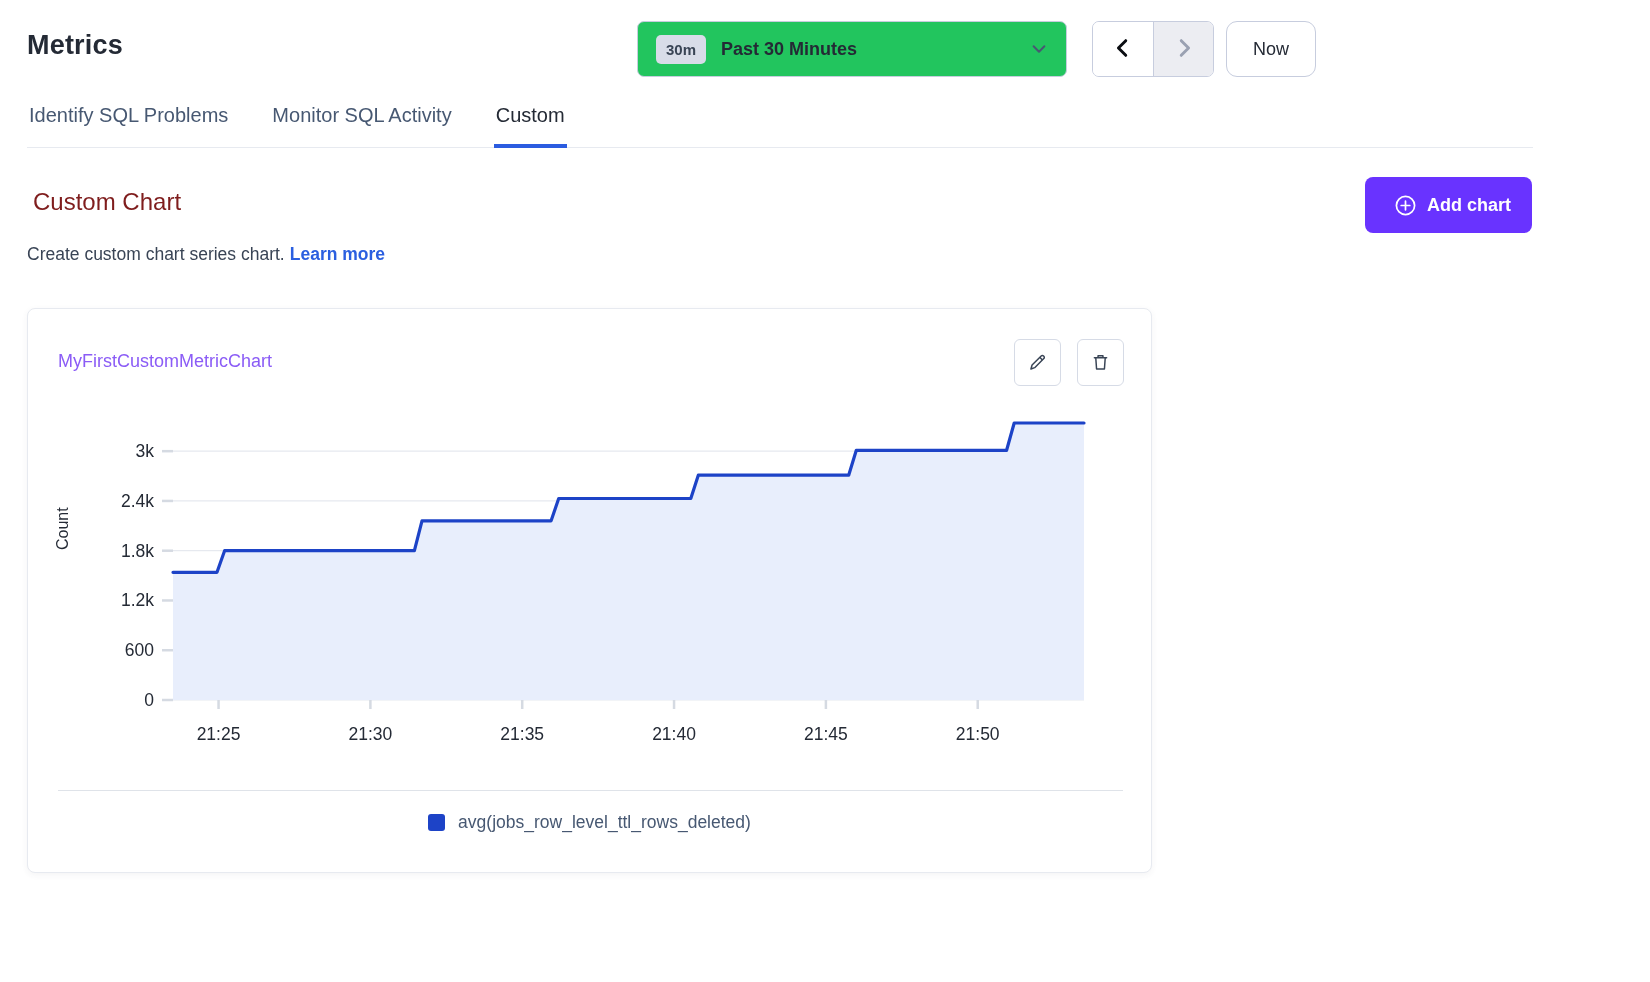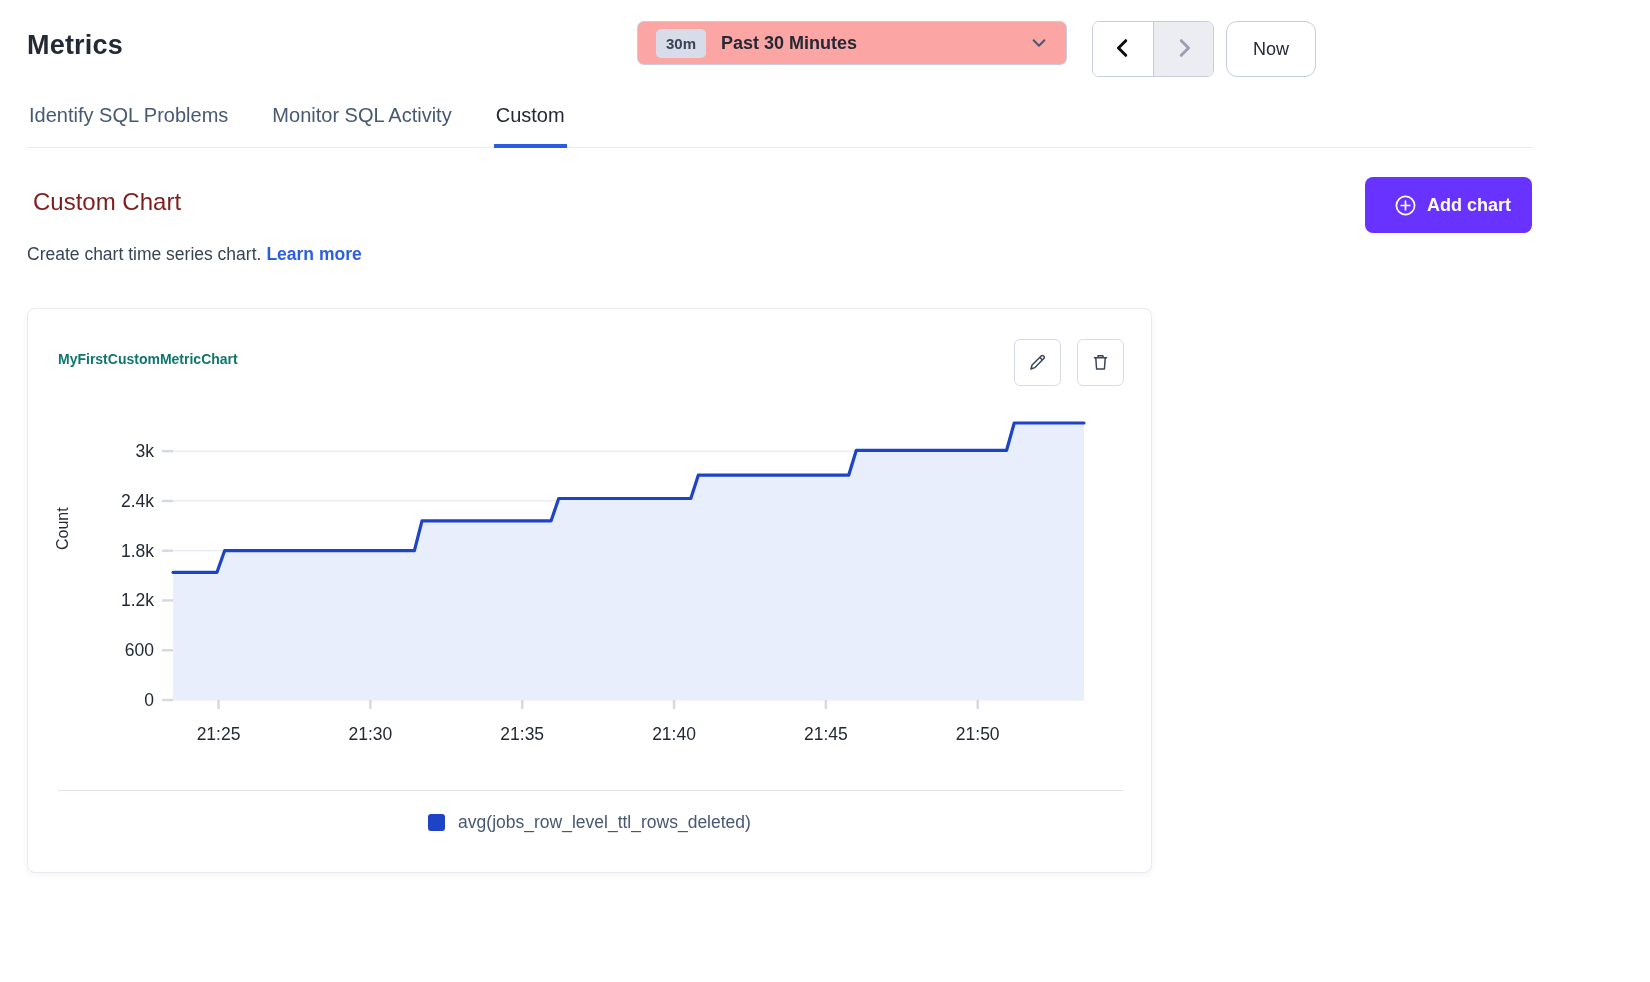--- a/index.html
+++ b/index.html
@@ -3,22 +3,22 @@
 <meta charset="utf-8">
 <style>
   * { margin:0; padding:0; box-sizing:border-box; }
   html,body { width:1650px; height:982px; background:#ffffff;
     font-family:"Liberation Sans", sans-serif; color:#242a35; overflow:hidden; }
   .page { position:relative; width:1650px; height:982px; }
 
   
   .page-title { position:absolute; left:27px; top:30px; font-size:27px; font-weight:700; color:#242a35; letter-spacing:.2px; }
 
-  .time-selector { position:absolute; left:637px; top:21px; width:430px; height:44px;
-    background:#fca5a5; border:1px solid #c7cdde; border-radius:7px; display:flex; align-items:center;
+  .time-selector { position:absolute; left:637px; top:21px; width:430px; height:56px;
+    background:#22c55e; border:1px solid #c7cdde; border-radius:7px; display:flex; align-items:center;
     padding:0 18px; cursor:pointer; }
   .ts-badge { background:#d8dce8; color:#394455; font-size:15px; font-weight:700;
     padding:6px 10px; border-radius:5px; margin-right:15px; }
   .ts-label { font-size:18px; font-weight:600; color:#242a35; }
   .ts-chev { margin-left:auto; display:flex; align-items:center; }
 
   .nav-group { position:absolute; left:1092px; top:21px; height:56px; display:flex;
     border:1px solid #c7cdde; border-radius:7px; overflow:hidden; background:#fff; }
   .nav-btn { width:60px; height:100%; background:#fff; border:none; display:flex;
     align-items:center; justify-content:center; cursor:pointer; }
@@ -42,21 +42,21 @@
   .add-btn { position:absolute; left:1365px; top:177px; width:167px; height:56px; background:#6933ff;
     border:none; border-radius:8px; color:#fff; font-size:18px; font-weight:600;
     font-family:"Liberation Sans", sans-serif; display:flex; align-items:center; justify-content:center;
     gap:10px; cursor:pointer;padding-left:8px; }
 
   
   .card { position:absolute; left:27px; top:308px; width:1125px; height:565px; background:#fff;
     border:1px solid #e7eaf0; border-radius:8px; box-shadow:0 2px 6px rgba(60,70,90,.06); }
   .card-header { display:flex; justify-content:space-between; align-items:flex-start;
     padding:30px 27px 0 30px; }
-  .card-title { font-size:14px; font-weight:700; color:#0f766e; padding-top:12px; }
+  .card-title { font-size:18px; font-weight:400; color:#8b5cf6; padding-top:12px; }
   .card-actions { display:flex; gap:16px; }
   .icon-btn { width:47px; height:47px; background:#fff; border:1px solid #d6dbe6; border-radius:6px;
     display:flex; align-items:center; justify-content:center; cursor:pointer; }
 
   .chart-wrap { position:relative; margin-top:12px; height:382px; }
   .count-label { position:absolute; left:26px; top:152px; font-size:16px; color:#242a35;
     transform:rotate(-90deg); transform-origin:left top; }
   .chart-svg { position:absolute; left:50px; top:0; }
   .chart-svg text { font-family:"Liberation Sans", sans-serif; }
 
@@ -102,21 +102,21 @@
   <button class="now-btn">Now</button>
 
   <nav class="tabs">
     <span class="tab">Identify SQL Problems</span>
     <span class="tab">Monitor SQL Activity</span>
     <span class="tab active">Custom</span>
   </nav>
 
   <h2 class="section-title">Custom Chart</h2>
   <p class="subtitle">
-    <span>Create chart time series chart.</span><a>Learn more</a>
+    <span>Create custom chart series chart.</span><a>Learn more</a>
   </p>
   <button class="add-btn">
     <span style="display:flex;">
       <svg width="23" height="23" viewBox="0 0 24 24">
           <circle cx="12" cy="12" r="9.5" fill="none" stroke="#fff" stroke-width="1.8"></circle>
           <path d="M12 7.5v9M7.5 12h9" stroke="#fff" stroke-width="1.8" stroke-linecap="round"></path>
         </svg>
     </span>
     <span>Add chart</span>
   </button>

